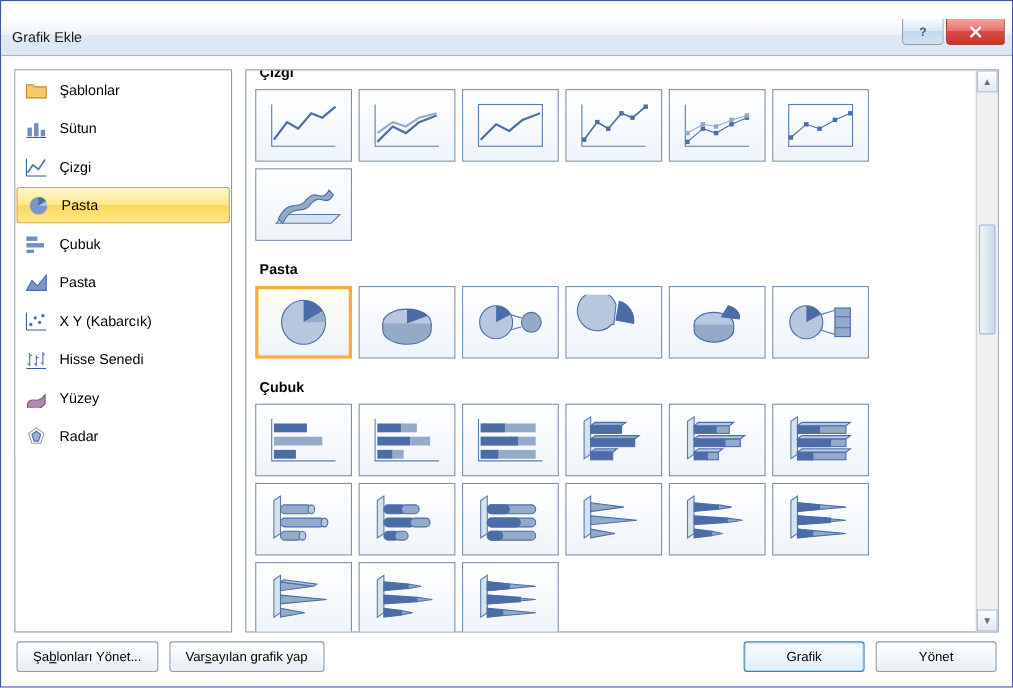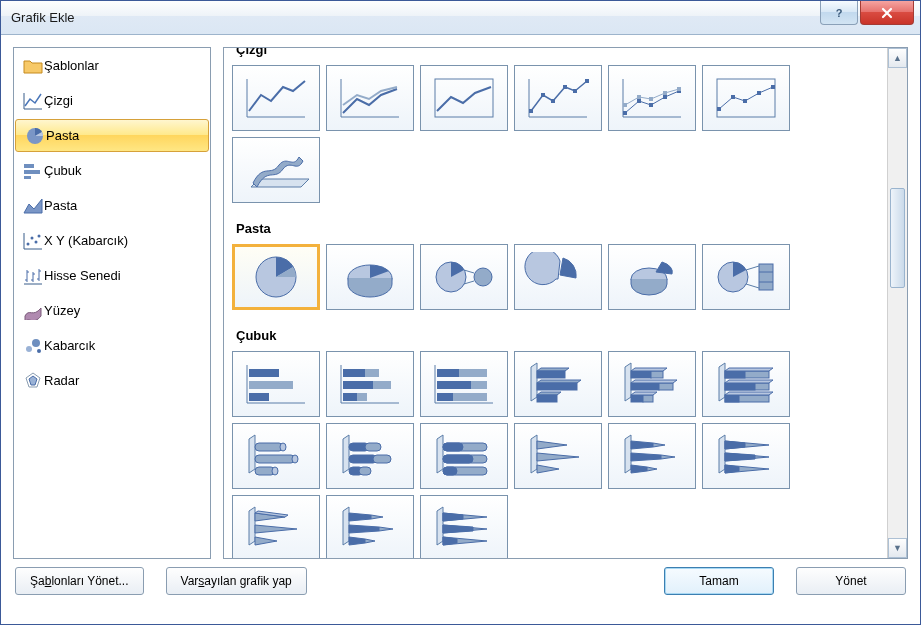--- a/index.html
+++ b/index.html
@@ -16,20 +16,21 @@
 
   
   .titlebar {
     height: 34px;
     background: linear-gradient(to bottom, #fdfefe 0%, #eef3f8 45%, #dfe9f5 46%, #dbe7f4 100%);
     border-bottom: 1px solid #9db4cc;
     display: flex;
     align-items: center;
     padding: 0 0 0 10px;
     position: relative;
+    margin-top: 16px;
   }
   .titlebar .title {
     font-size: 13px;
     color: #1a1a1a;
   }
   .win-controls {
     position: absolute;
     right: 0;
     top: 0;
     display: flex;
@@ -67,20 +68,21 @@
     width: 198px;
     border: 1px solid #8a9db1;
     background: #fff;
     overflow-y: auto;
   }
   .side-item {
     display: flex;
     align-items: center;
     height: 35px;
     padding: 0 8px;
+    gap: 10px;
     cursor: default;
     background: #fff;
   }
   .side-item.selected {
     background: linear-gradient(to bottom, #fff6cf 0%, #ffe98a 49%, #ffd65e 50%, #ffe784 100%);
     border: 1px solid #d6a13a;
     border-radius: 3px;
     margin: 1px;
     height: 33px;
   }
@@ -167,21 +169,21 @@
     border:1px solid #9ab4ce;
     border-radius:2px;
   }
 
   
   .footer {
     height: 44px;
     display: flex;
     align-items: center;
     padding: 0 14px;
-    gap: 22px;
+    gap: 10px;
   }
   .footer .spacer { flex: 1; }
   .btn {
     height: 28px;
     padding: 0 14px;
     min-width: 110px;
     font-size: 12px;
     background: linear-gradient(#fefefe,#e9eef4);
     border: 1px solid #8a9db1;
     border-radius: 3px;
@@ -221,20 +223,31 @@
         <span class="side-icon">
           <svg width="20" height="16" viewBox="0 0 20 16">
             <path d="M1 3h6l2 2h10v10H1z" fill="#f7c968" stroke="#c58a1e"></path>
           </svg>
         </span>
         <span class="side-label">Şablonlar</span>
       </div>
       <div class="side-item">
         <span class="side-icon">
           <svg width="20" height="18" viewBox="0 0 20 18">
+            <rect x="2" y="8" width="4" height="8" fill="#6f8fbf"></rect>
+            <rect x="8" y="4" width="4" height="12" fill="#6f8fbf"></rect>
+            <rect x="14" y="10" width="4" height="6" fill="#6f8fbf"></rect>
+            <path d="M1 17h18" stroke="#385d8a"></path>
+          </svg>
+        </span>
+        <span class="side-label">Sütun</span>
+      </div>
+      <div class="side-item">
+        <span class="side-icon">
+          <svg width="20" height="18" viewBox="0 0 20 18">
             <path d="M1 17h18M1 1v16" stroke="#385d8a"></path>
             <path d="M2 14l5-7 5 4 6-9" stroke="#4a76b8" fill="none" stroke-width="1.5"></path>
           </svg>
         </span>
         <span class="side-label">Çizgi</span>
       </div>
       <div class="side-item selected">
         <span class="side-icon">
           <svg width="18" height="18" viewBox="0 0 18 18">
             <circle cx="9" cy="9" r="8" fill="#7a96c6"></circle>
@@ -285,30 +298,20 @@
         </span>
         <span class="side-label">Hisse Senedi</span>
       </div>
       <div class="side-item">
         <span class="side-icon">
           <svg width="20" height="18" viewBox="0 0 20 18">
             <path d="M2 14c4-8 8 2 16-8v8c-8 10-12 0-16 6z" fill="#b08ab0" stroke="#7a5a7a"></path>
           </svg>
         </span>
         <span class="side-label">Yüzey</span>
-      </div>
-      <div class="side-item">
-        <span class="side-icon">
-          <svg width="20" height="18" viewBox="0 0 20 18">
-            <circle cx="6" cy="12" r="3" fill="#9ab2d6"></circle>
-            <circle cx="13" cy="6" r="4" fill="#6f8fbf"></circle>
-            <circle cx="16" cy="14" r="2" fill="#4a6da8"></circle>
-          </svg>
-        </span>
-        <span class="side-label">Kabarcık</span>
       </div>
       <div class="side-item">
         <span class="side-icon">
           <svg width="18" height="18" viewBox="0 0 18 18">
             <path d="M9 1l7 5-3 9H5L2 6z" fill="none" stroke="#8a9db1"></path>
             <path d="M9 4l4 3-2 6H7L5 7z" fill="#9ab2d6" stroke="#4a6da8"></path>
           </svg>
         </span>
         <span class="side-label">Radar</span>
       </div>
@@ -640,15 +643,15 @@
 </div>
 
 <div class="footer">
   <div class="btn" id="btn-manage">
       <span>Şa<span class="u">b</span>lonları Yönet...</span>
     </div>
   <div class="btn" id="btn-default">
       <span>Var<span class="u">s</span>ayılan grafik yap</span>
     </div>
   <div class="spacer"></div>
-  <div class="btn primary">Tamam</div>
+  <div class="btn primary">Grafik</div>
   <div class="btn">Yönet</div>
 </div>
 
 </body></html>

